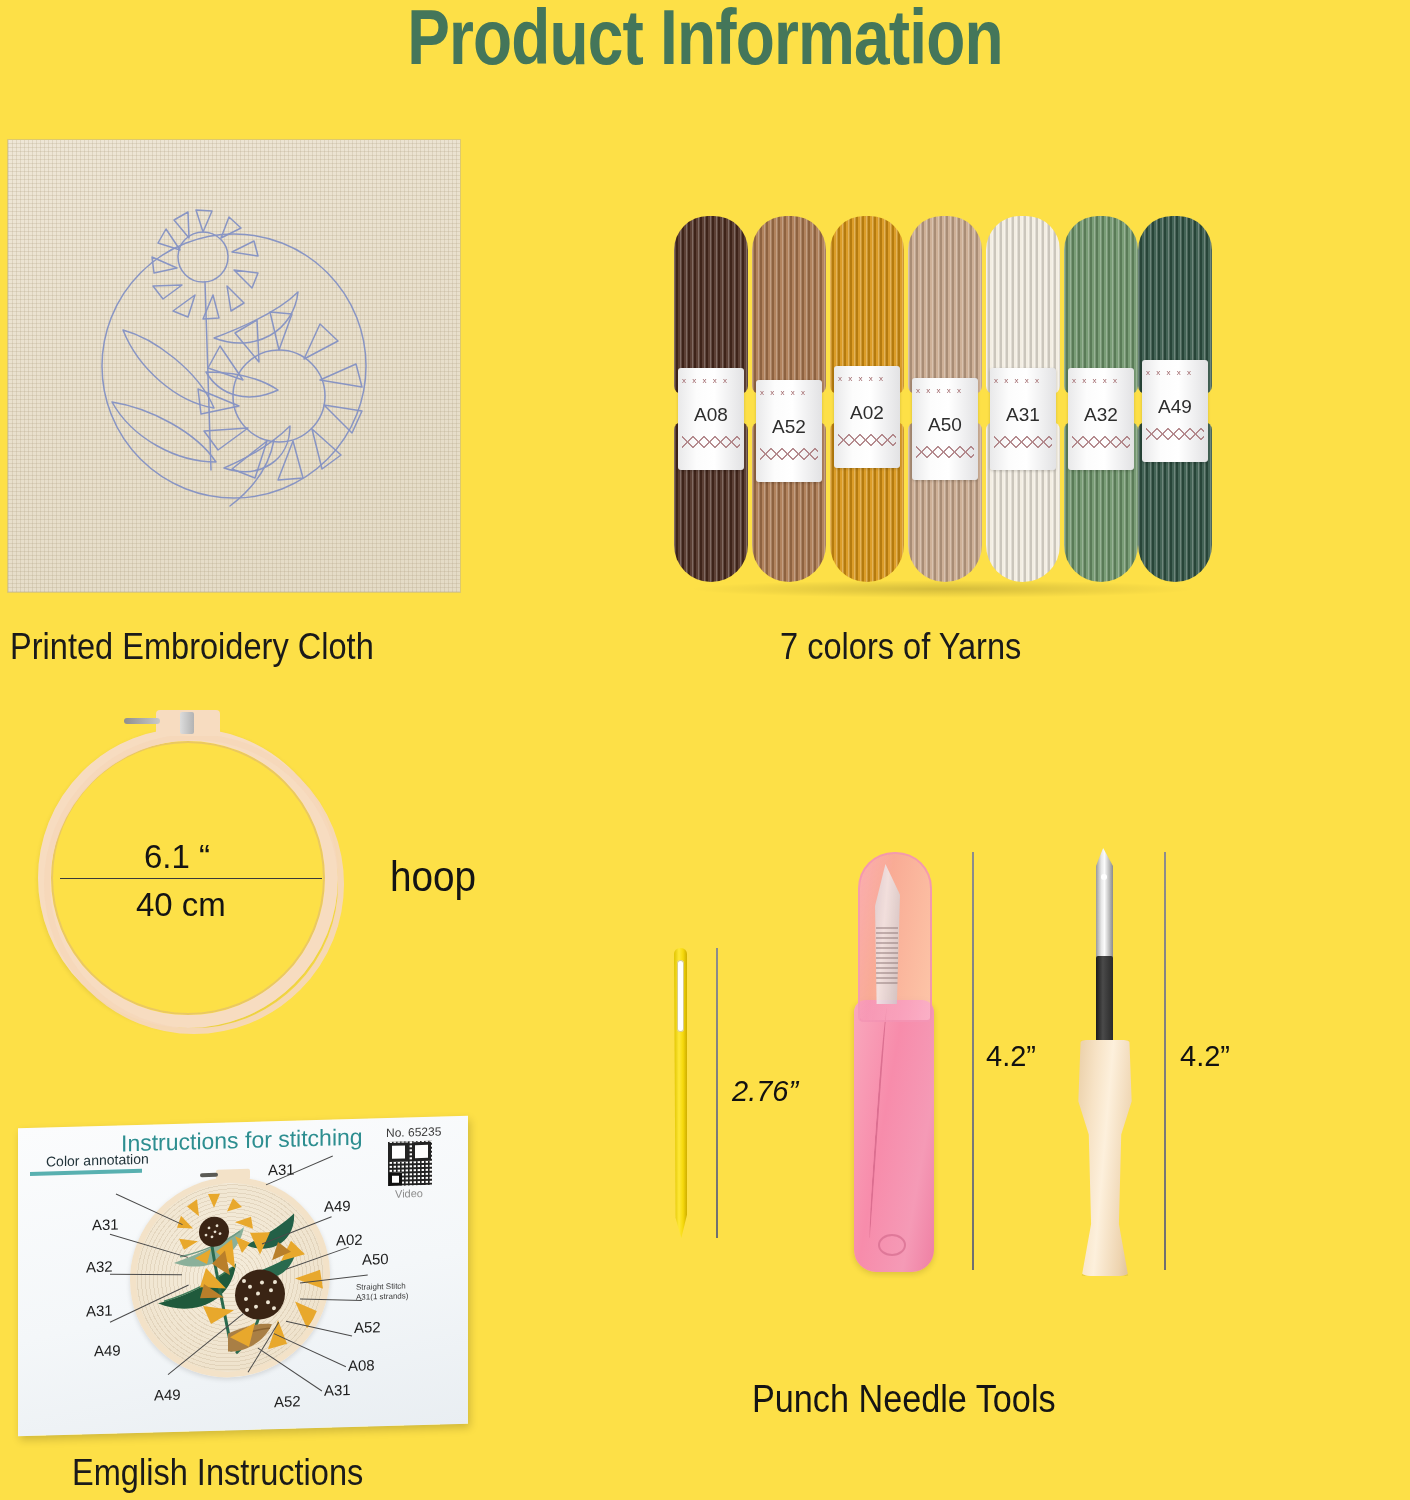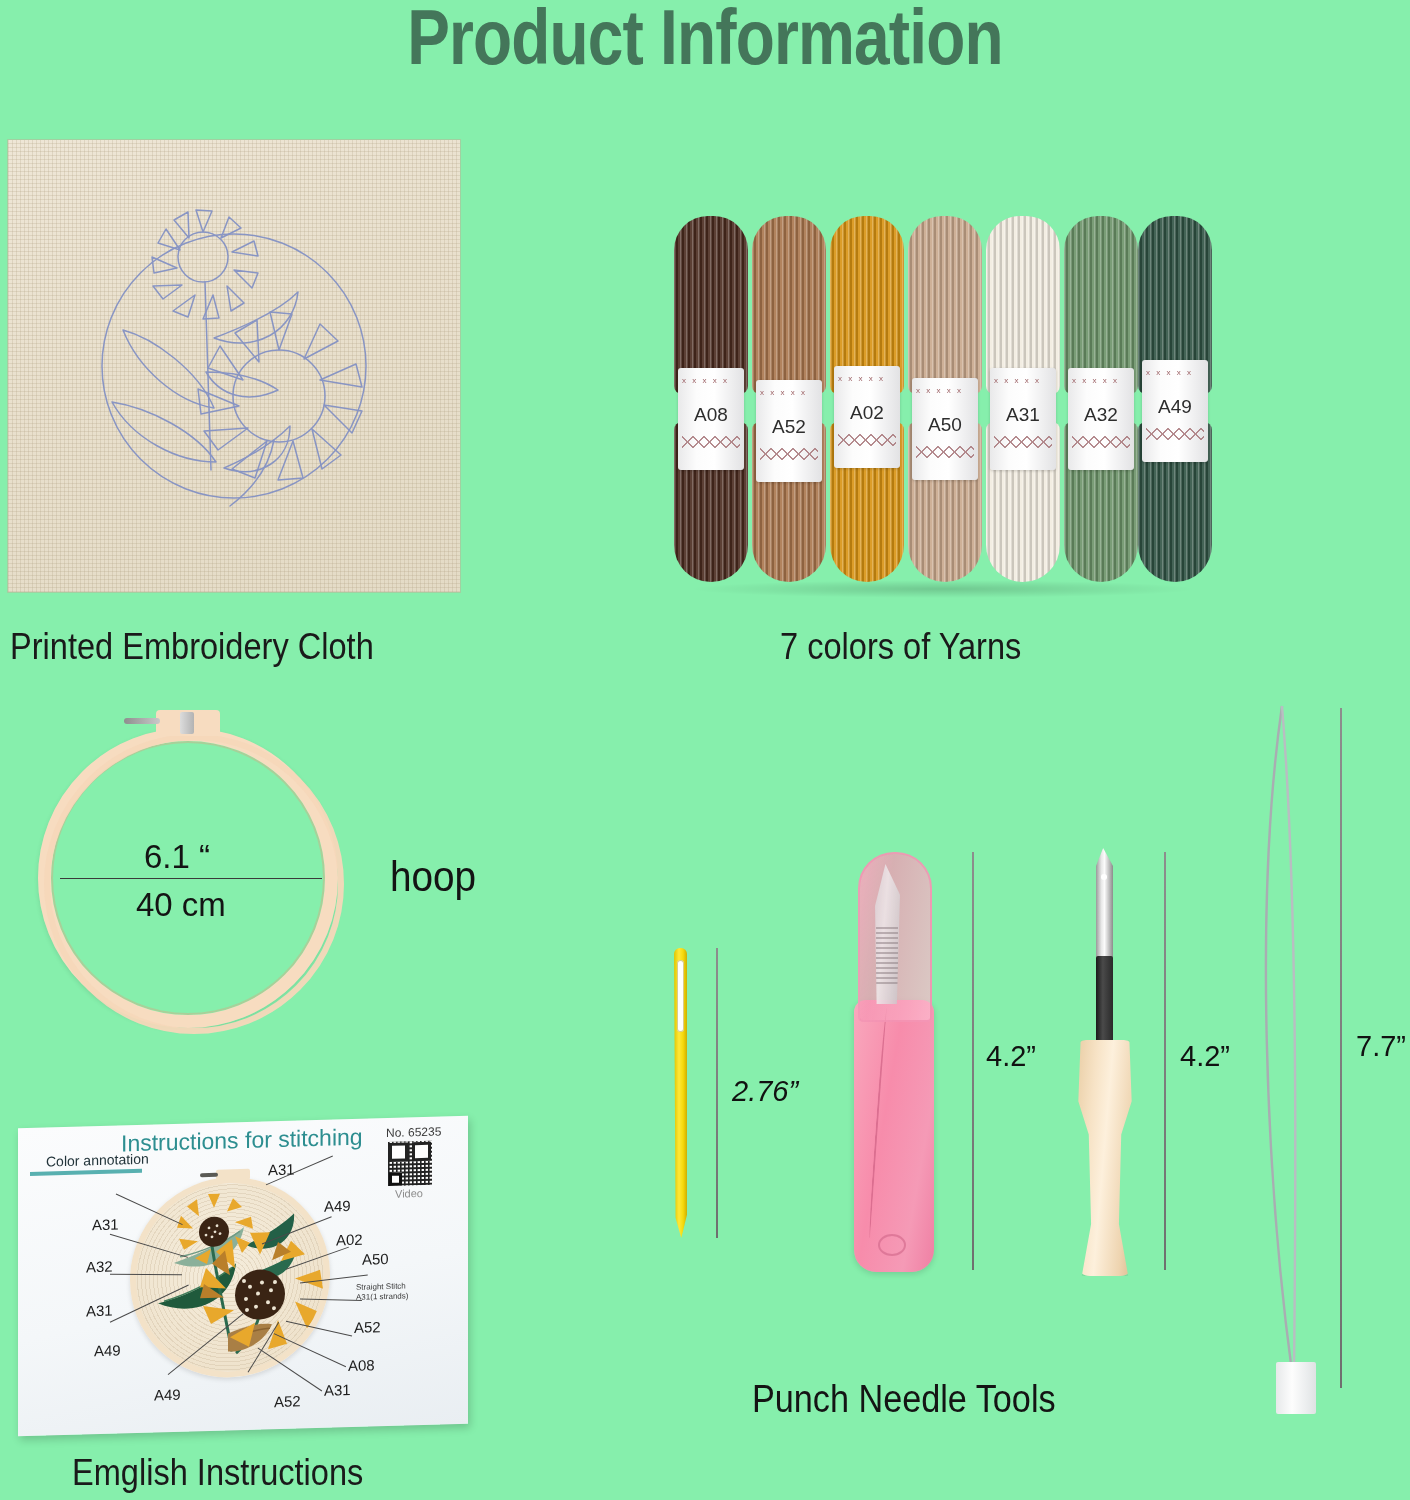--- a/index.html
+++ b/index.html
@@ -5,21 +5,21 @@
   * { box-sizing: border-box; margin: 0; padding: 0; }
   html, body {
     width: 1410px; height: 1500px;
     background: #ffffff;
     font-family: "Liberation Sans", "DejaVu Sans", sans-serif;
     overflow: hidden;
   }
   #page {
     position: relative;
     width: 1410px; height: 1500px;
-    background: #86efac;
+    background: #fde047;
   }
 
   
   .title {
     position: absolute;
     left: 0; top: -2px;
     width: 1410px;
     text-align: center;
     font-size: 78px;
     font-weight: bold;
@@ -572,23 +572,14 @@
       <div class="p-tip"></div>
       <div class="p-ferrule"></div>
       <div class="p-handle"></div>
     </div>
     <div class="dimline-v" style="left:514px; top:22px; height:418px;"></div>
     <div class="dimtext" style="left:530px; top:210px;">4.2”</div>
 
     <div class="tools-caption">Punch Needle Tools</div>
   </div>
 
-  <div class="threader">
-    <svg class="thr-wire" width="120" height="700" viewBox="0 0 120 700">
-      <path d="M42 6 C 14 200, 26 480, 52 672" stroke="#a9adb2" stroke-width="2.4" fill="none"></path>
-      <path d="M42 6 C 58 200, 56 480, 54 672" stroke="#b9bdc2" stroke-width="2.4" fill="none"></path>
-    </svg>
-    <div class="thr-grip"></div>
-    <div class="dimline-v" style="left:100px; top:8px; height:680px;"></div>
-    <div class="dimtext" style="left:116px; top:330px;">7.7”</div>
-  </div>
 
 </div>
 
 </body></html>

